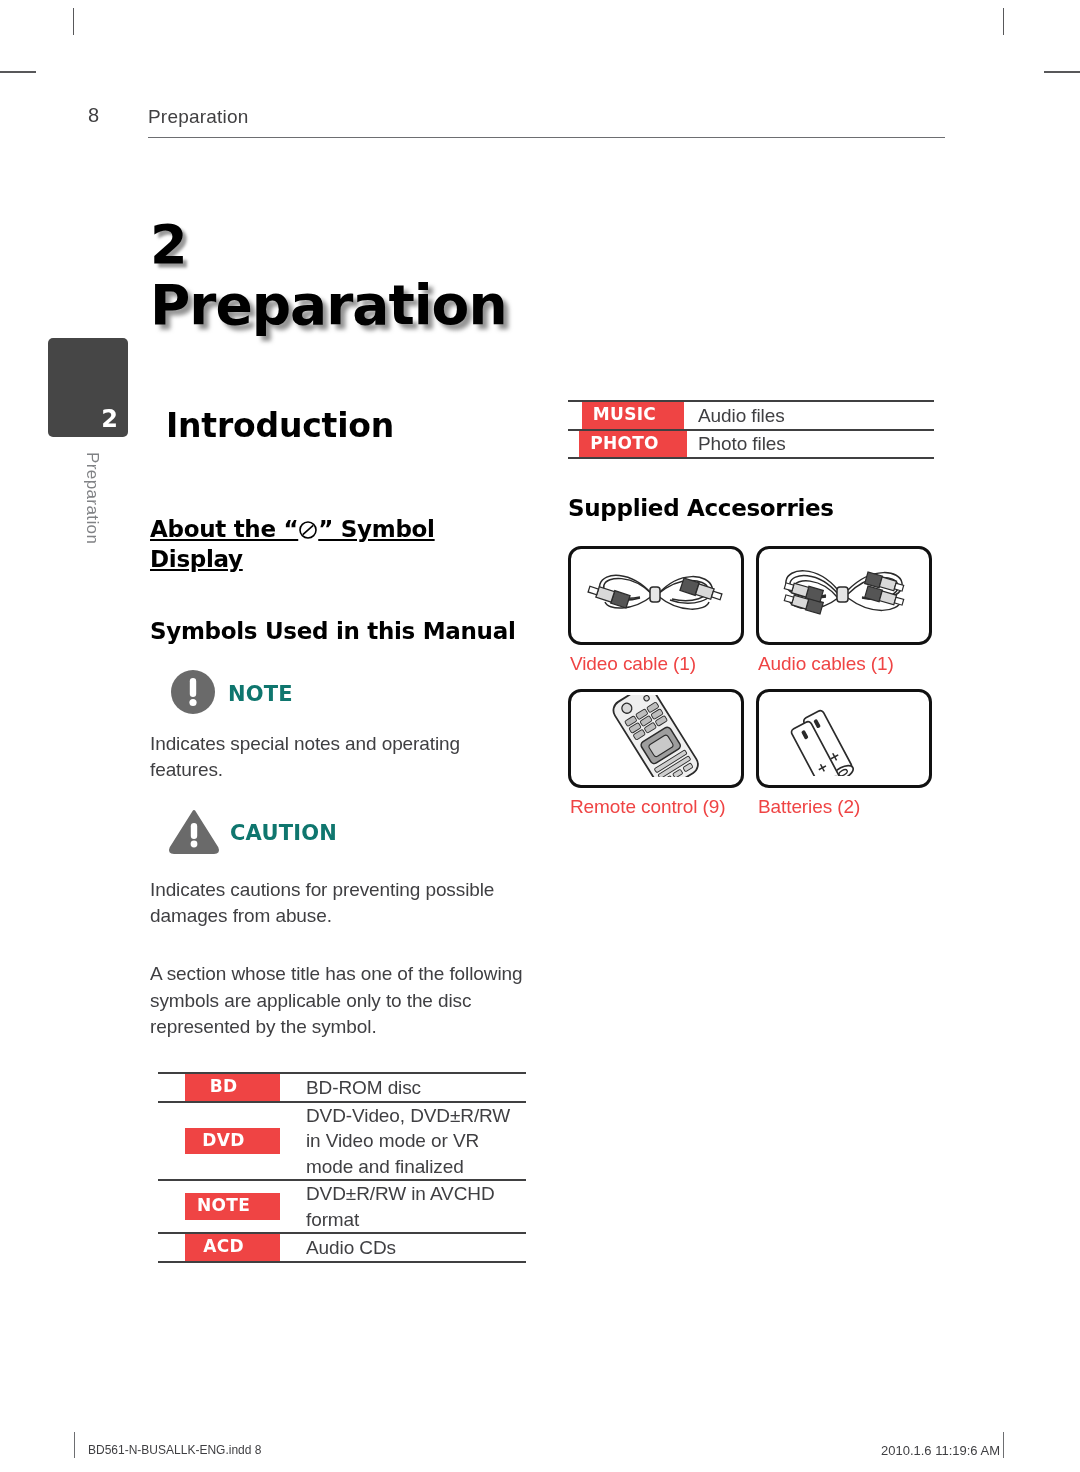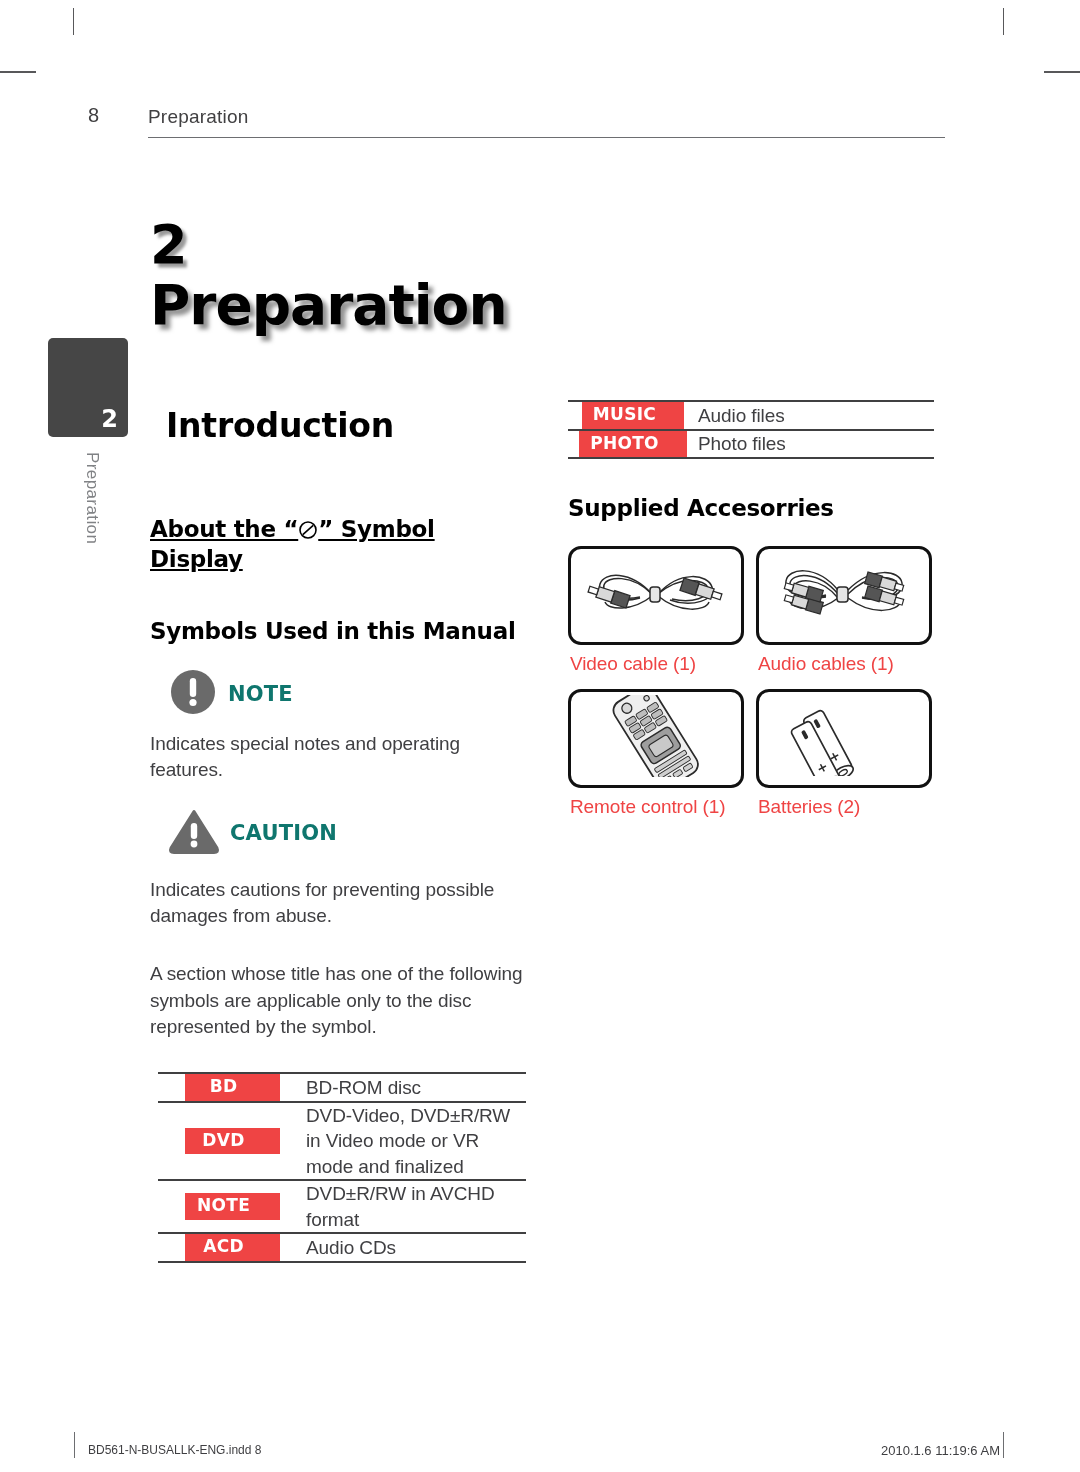--- a/index.html
+++ b/index.html
@@ -473,21 +473,21 @@
                 <rect x="57" y="68" width="36" height="4.5" rx="1.4"></rect>
                 <rect x="57" y="75" width="36" height="4.5" rx="1.4"></rect>
                 <rect x="58" y="82" width="9" height="5" rx="1.4"></rect>
                 <rect x="70" y="82" width="9" height="5" rx="1.4"></rect>
                 <rect x="82" y="82" width="9" height="5" rx="1.4"></rect>
               </g>
             </g>
           </svg>
         </span>
       </div>
-      <div class="acc-label">Remote control (1)</div>
+      <div class="acc-label">Remote control (9)</div>
     </div>
 
     <div class="acc-cell">
       <div class="acc-box">
         <span>
           <svg width="146" height="80" viewBox="0 0 146 80">
             <g transform="rotate(-28 73 40)">
 
               <g transform="translate(16,0)">
                 <rect x="28" y="6" width="22" height="66" rx="4" fill="#fff" stroke="#2b2b2b" stroke-width="1.7"></rect>

